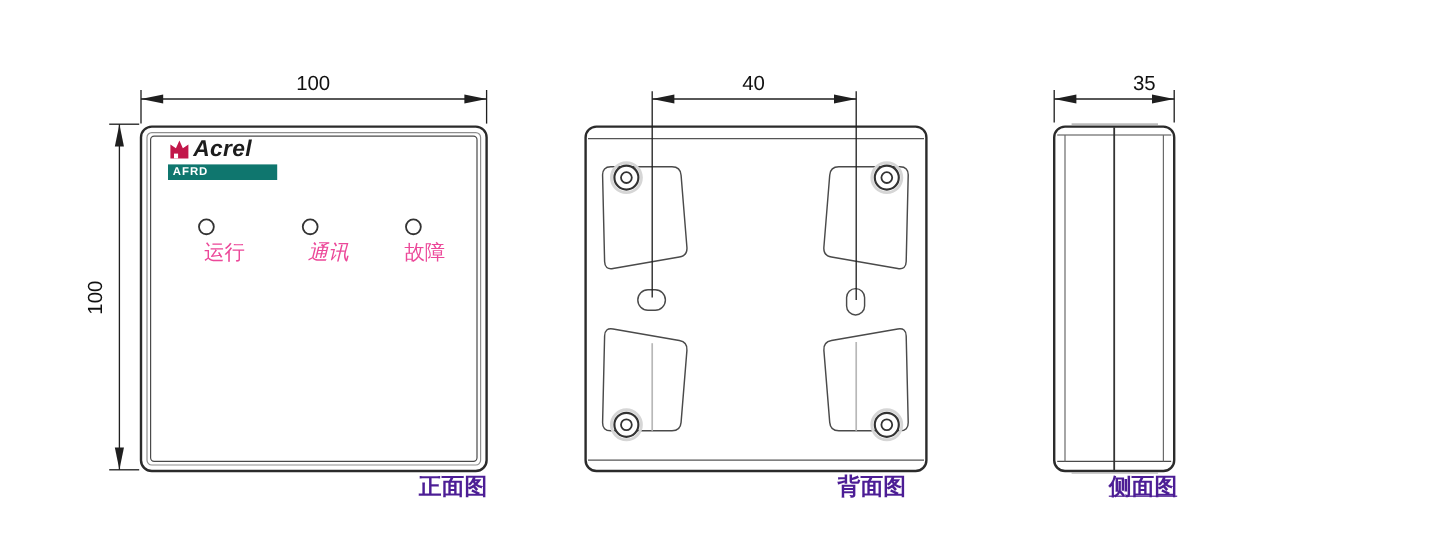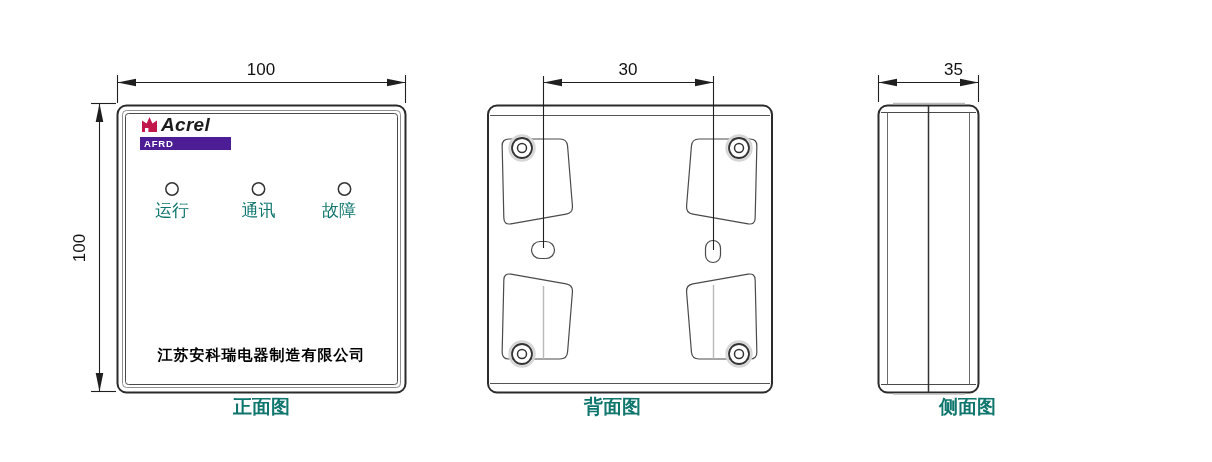--- a/index.html
+++ b/index.html
@@ -2,26 +2,26 @@
 <html><head>
 <meta charset="utf-8">
 <style>
   html,body{margin:0;padding:0;background:#ffffff;}
   body{width:1212px;height:462px;position:relative;overflow:hidden;
        font-family:"Liberation Sans", sans-serif;color:#111;}
   .abs{position:absolute;}
   svg{position:absolute;left:0;top:0;}
   .dim-label{font-size:17px;color:#111;text-align:center;height:20px;line-height:20px;}
   .dim-label-v{transform:rotate(-90deg);transform-origin:center;}
-  .caption{font-size:19px;font-weight:bold;text-align:center;height:22px;line-height:22px;color:#0f766e;}
+  .caption{font-size:19px;font-weight:bold;text-align:right;height:22px;line-height:22px;color:#4c1d95;}
   .brand-row{display:flex;align-items:center;height:22px;}
   .brand-text{font-size:19px;font-weight:bold;font-style:italic;color:#1c1c1c;margin-left:3px;letter-spacing:0.3px;}
   .model-bar{height:13px;line-height:13px;font-size:9.5px;font-weight:bold;color:#ffffff;
              padding-left:4px;letter-spacing:0.8px;box-sizing:border-box;}
-  .led-label{font-size:17px;text-align:center;width:64px;height:20px;line-height:20px;color:#0f766e;}
+  .led-label{font-size:17px;text-align:right;width:64px;height:20px;line-height:20px;color:#ec4899;}
   .company{font-size:15px;font-weight:bold;text-align:center;color:#000;letter-spacing:1px;}
 </style>
 </head>
 <body>
 
 <svg width="1212" height="462" viewBox="0 0 1212 462">
 
   <g>
     <rect x="117.5" y="105.5" width="288" height="287" rx="9" fill="#ffffff" stroke="#2b2b2b" stroke-width="2"></rect>
     <rect x="122.5" y="110.5" width="278" height="277" rx="4" fill="none" stroke="#8f8f8f" stroke-width="1"></rect>
@@ -118,35 +118,34 @@
     <line x1="878.5" y1="75" x2="878.5" y2="102"></line>
     <line x1="978.5" y1="75" x2="978.5" y2="102"></line>
     <line x1="878.5" y1="82.5" x2="978.5" y2="82.5"></line>
     <polygon points="878.5,82.5 897,78.7 897,86.3" fill="#1f1f1f" stroke="none"></polygon>
     <polygon points="978.5,82.5 960,78.7 960,86.3" fill="#1f1f1f" stroke="none"></polygon>
   </g>
 </svg>
 
 <div class="abs dim-label" style="left:226px;top:60px;width:70px;">100</div>
 <div class="abs dim-label dim-label-v" style="left:45px;top:238px;width:70px;">100</div>
-<div class="abs dim-label" style="left:593px;top:60px;width:70px;">30</div>
+<div class="abs dim-label" style="left:593px;top:60px;width:70px;">40</div>
 <div class="abs dim-label" style="left:893px;top:60px;width:70px;text-align:right;">35</div>
 
 <div class="abs" style="left:117px;top:105px;width:289px;height:288px;">
   <div class="brand-row abs" style="left:24px;top:9px;">
     <svg width="17" height="18" viewBox="0 0 17 18" style="position:static;">
       <path d="M1,16 L1,4.5 L5.6,7.5 L8.5,1 L11.4,7.5 L16,4.5 L16,16 Z" fill="#c2174a"></path>
       <rect x="4" y="12" width="3.4" height="4" fill="#ffffff"></rect>
     </svg>
     <span class="brand-text">Acrel</span>
   </div>
-  <div class="model-bar abs" style="left:23px;top:32px;width:91px;background:#4c1d95;">AFRD</div>
+  <div class="model-bar abs" style="left:23px;top:32px;width:91px;background:#0f766e;">AFRD</div>
 
   <div class="led-label abs" style="left:23px;top:96px;">运行</div>
-  <div class="led-label abs" style="left:109.5px;top:96px;">通讯</div>
+  <div class="led-label abs" style="left:109.5px;top:96px;font-style:italic;">通讯</div>
   <div class="led-label abs" style="left:190px;top:96px;">故障</div>
 
-  <div class="company abs" style="left:0;top:241px;width:289px;">江苏安科瑞电器制造有限公司</div>
 </div>
 
 <div class="abs caption" style="left:117px;top:396px;width:289px;">正面图</div>
 <div class="abs caption" style="left:470px;top:396px;width:285px;">背面图</div>
-<div class="abs caption" style="left:917px;top:396px;width:101px;">侧面图</div>
+<div class="abs caption" style="left:880px;top:396px;width:101px;text-decoration:underline;">侧面图</div>
 
 </body></html>

